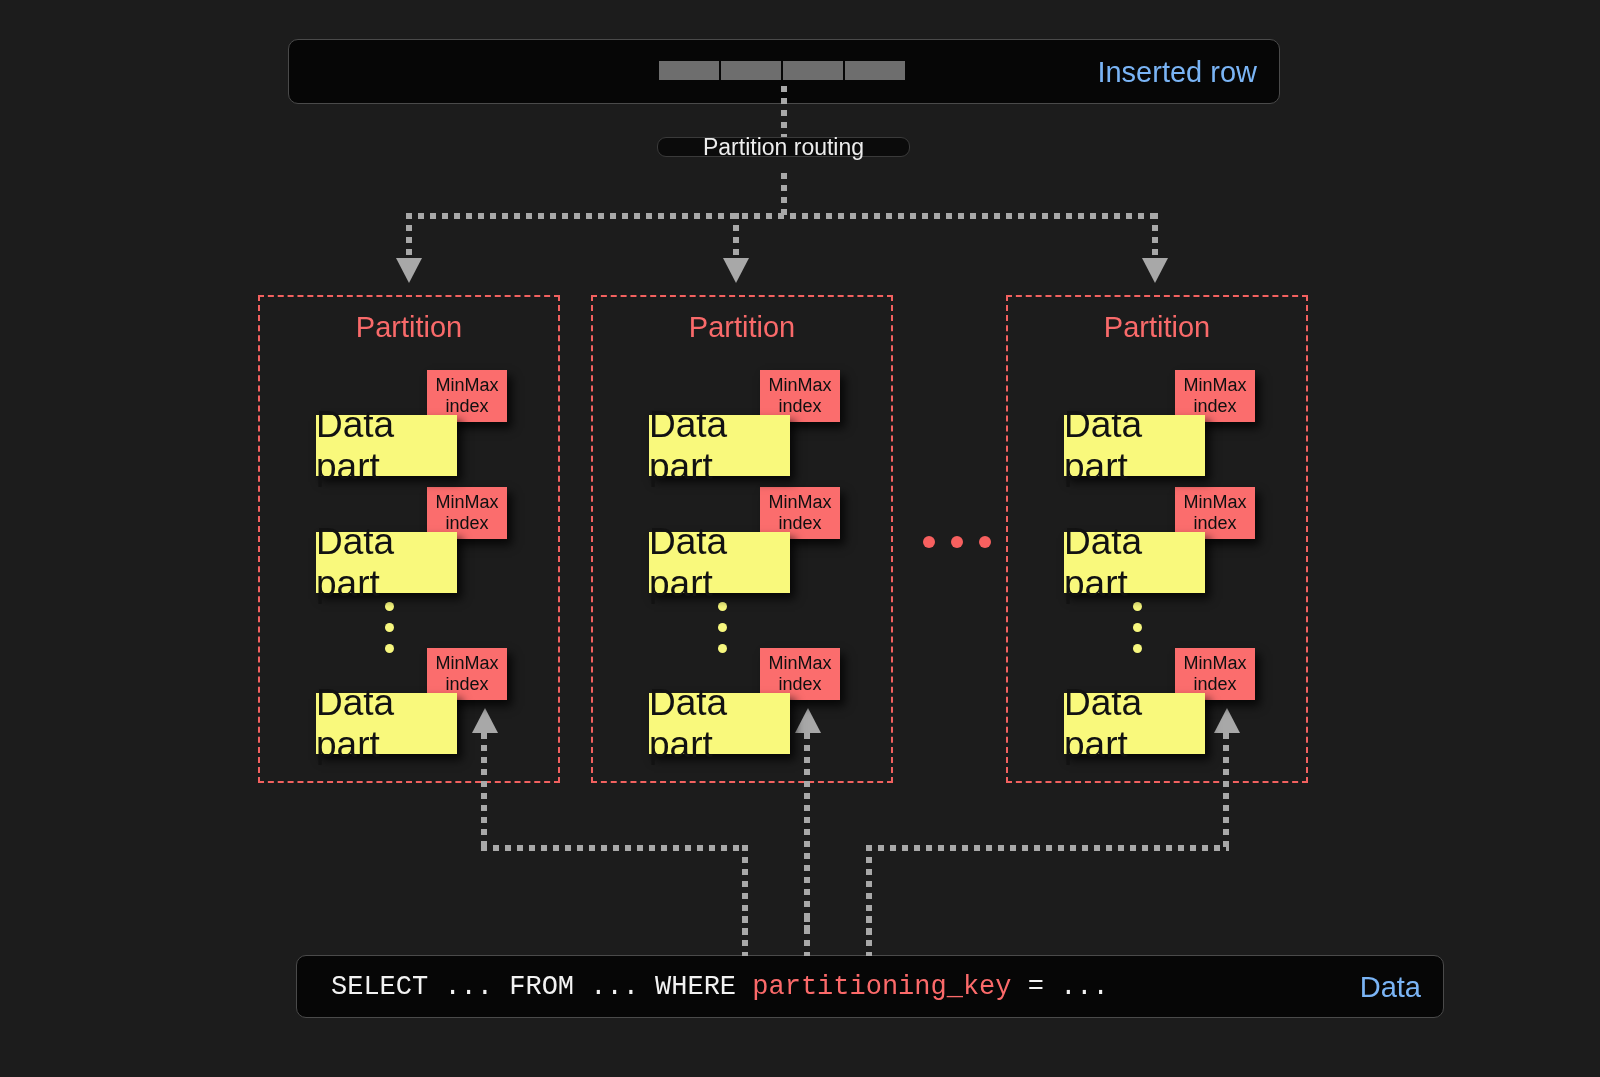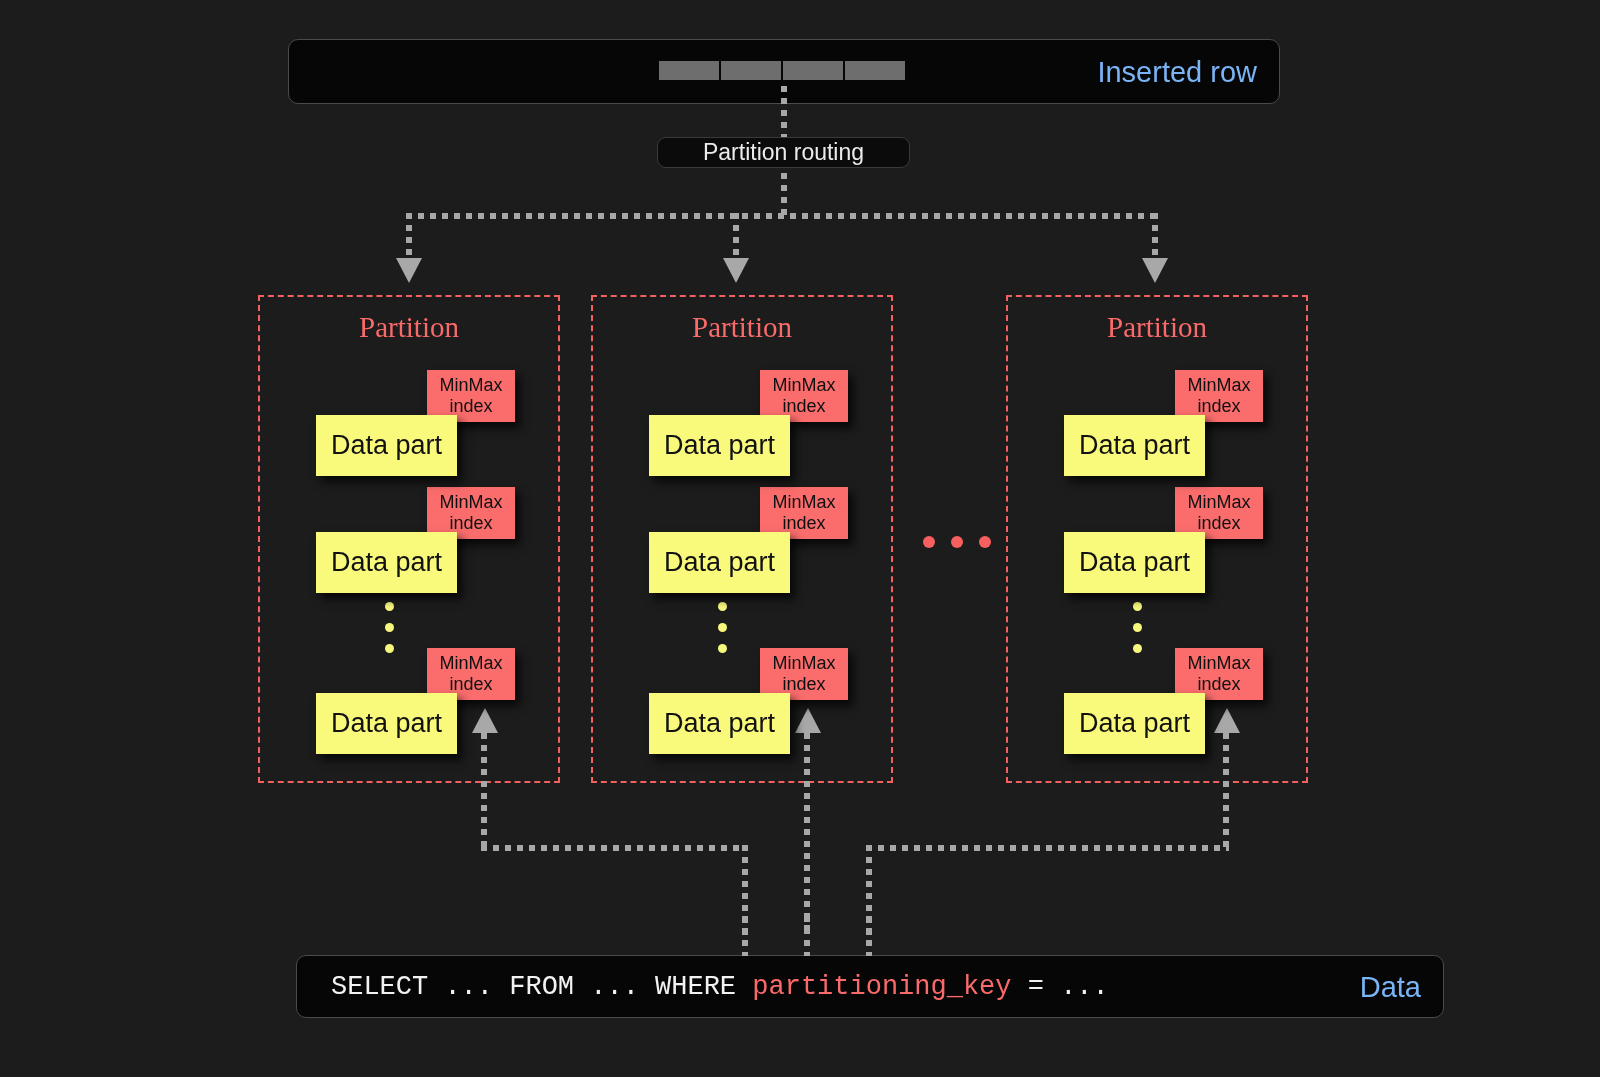--- a/index.html
+++ b/index.html
@@ -73,21 +73,21 @@
     border: 1px solid #3a3a3a;
     border-radius: 9px;
     box-sizing: border-box;
     display: flex;
     align-items: center;
     justify-content: center;
     color: #ececec;
     font-size: 23px;
     z-index: 6;
   }
-  #partition-routing-box { left: 657px; top: 137px; width: 253px; height: 31px; }
+  #partition-routing-box { left: 657px; top: 137px; width: 253px; height: 20px; }
   #partition-pruning-box { left: 680px; top: 878px; width: 253px; height: 38px; }
 
   
   .dot-v, .dot-h {
     position: absolute;
     z-index: 2;
   }
   .dot-v {
     width: 6px;
     background-image: linear-gradient(to bottom, #a8a8a8 0 6px, transparent 6px 12px);
@@ -125,21 +125,20 @@
   #partition-3 { left: 1006px; }
 
   .partition-title {
     position: absolute;
     top: 14px;
     left: 0;
     width: 100%;
     text-align: center;
     color: #f96a6a;
     font-size: 29px;
-    font-family: Liberation Serif, serif;
   }
 
   
   .part-group {
     position: absolute;
     left: 56px;
     width: 200px;
     height: 106px;
   }
   .pg1 { top: 73px; }
@@ -150,29 +149,29 @@
     position: absolute;
     left: 0;
     top: 45px;
     width: 141px;
     height: 61px;
     background: #f9f97c;
     display: flex;
     align-items: center;
     justify-content: center;
     color: #121212;
-    font-size: 27px;
+    font-size: 37px;
     box-shadow: 5px 6px 9px rgba(0,0,0,0.75);
     z-index: 5;
   }
   .minmax-index {
     position: absolute;
     left: 111px;
     top: 0;
-    width: 88px;
+    width: 80px;
     height: 52px;
     background: #fb6d6d;
     display: flex;
     flex-direction: column;
     align-items: center;
     justify-content: center;
     color: #101010;
     font-size: 18px;
     line-height: 1.18;
     box-shadow: 5px 6px 9px rgba(0,0,0,0.75);

